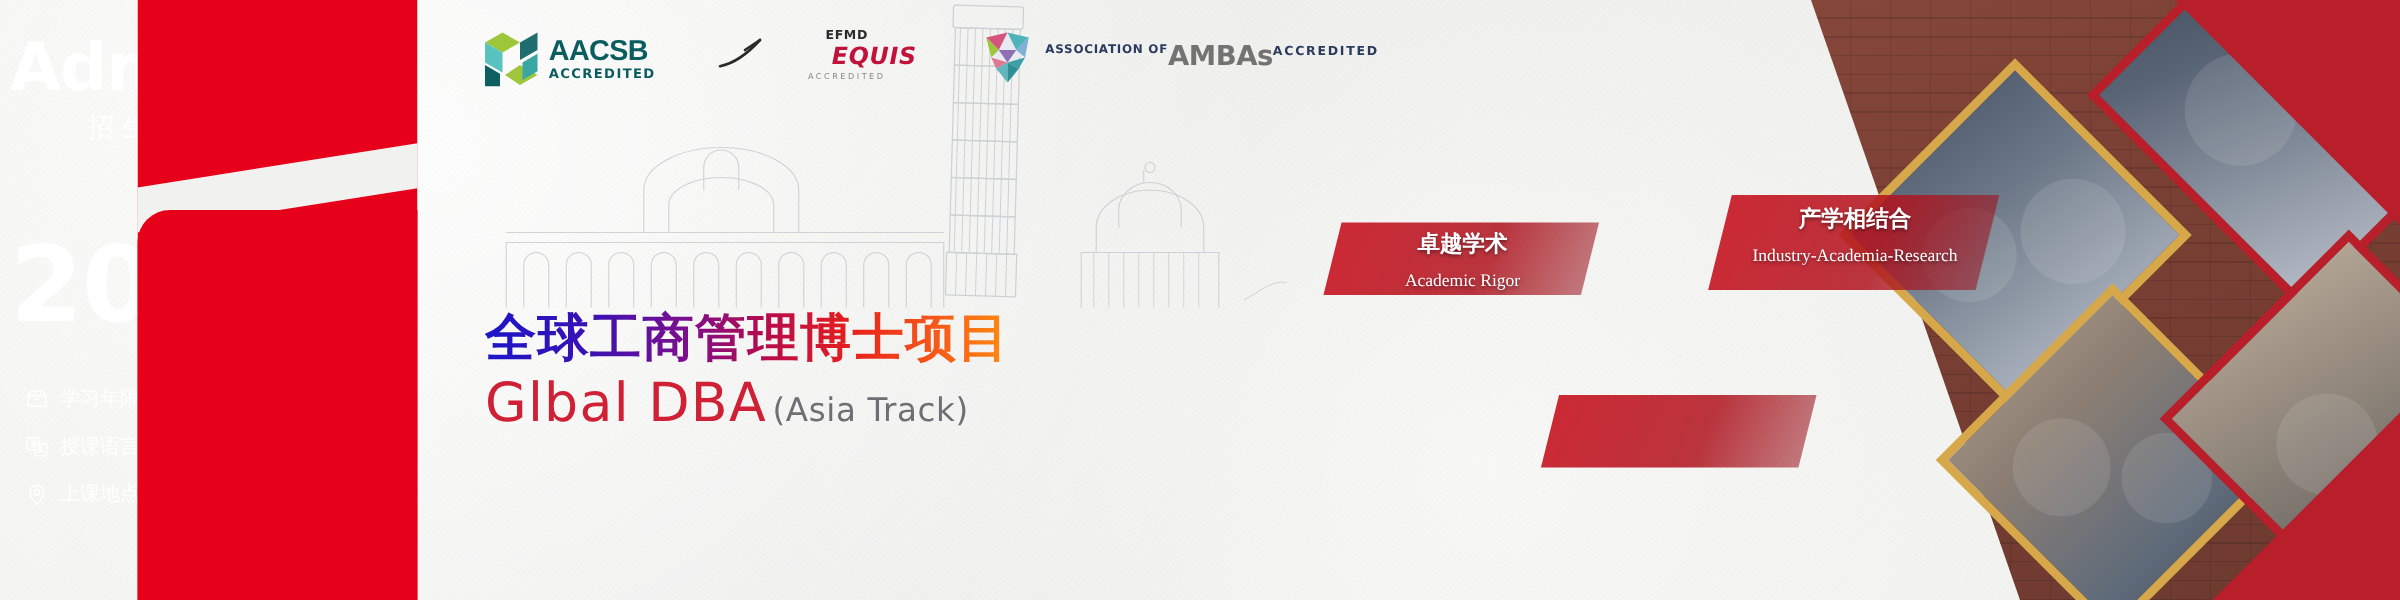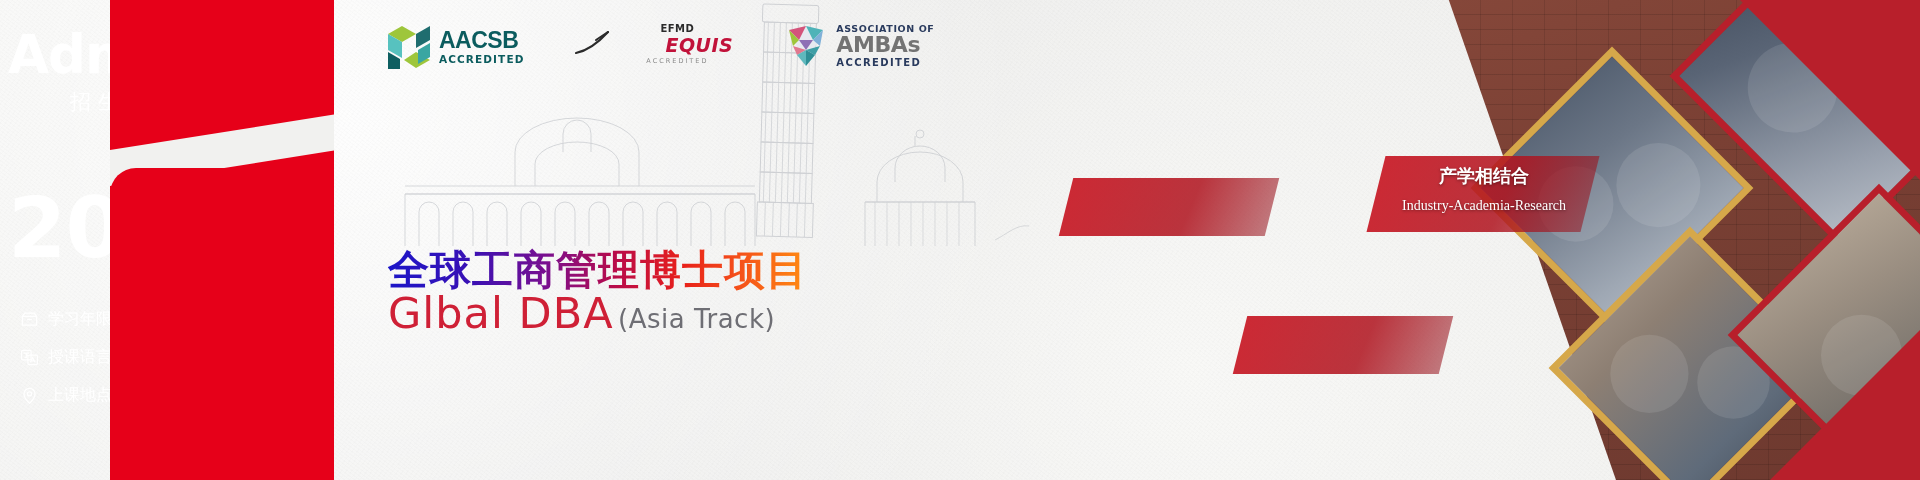--- a/index.html
+++ b/index.html
@@ -223,21 +223,21 @@
     font-family: "DejaVu Sans", sans-serif;
     margin-left: 44px;
   }
   .equis-sub {
     font-size: 6.5px;
     color: #8a8a8a;
     letter-spacing: 2px;
     margin-top: 3px;
     font-family: "DejaVu Sans", sans-serif;
   }
-  .amba-text { display: flex; flex-direction: column; line-height: 1; }
+  .amba-text { display: flex; flex-direction: row; line-height: 1; }
   .amba-assoc {
     font-size: 9.5px;
     font-weight: 700;
     color: #2a3b5e;
     letter-spacing: .6px;
     font-family: "DejaVu Sans", sans-serif;
   }
   .amba-main {
     font-size: 22px;
     font-weight: 700;
@@ -300,20 +300,21 @@
     -webkit-text-fill-color: transparent;
     font-family: "DejaVu Sans", sans-serif;
   }
   .headline-2-sub {
     font-size: 24px;
     font-weight: 700;
     color: #2e1c9e;
     font-family: "DejaVu Sans", sans-serif;
   }
   .headline-3 {
+    margin-top: 10px;
     white-space: nowrap;
     line-height: 1;
   }
   .headline-3-main {
     font-size: 43px;
     color: #cf2036;
     letter-spacing: 1px;
     font-family: "DejaVu Sans", sans-serif;
   }
   .headline-3-sub {
@@ -632,20 +633,24 @@
         <div class="photo-figure" style="left:60px;top:86px;width:56px;height:56px;"></div>
       </div>
     </div>
 
     <div class="corner-red"></div>
     <div class="corner-red-b"></div>
 
   </div>
 
   <div class="badge-plate plate-1"></div>
+  <div class="badge badge-1">
+    <div class="badge-cn">卓越学术</div>
+    <div class="badge-en">Academic Rigor</div>
+  </div>
 
   <div class="badge-plate plate-2"></div>
   <div class="badge badge-2">
     <div class="badge-cn">产学相结合</div>
     <div class="badge-en">Industry-Academia-Research</div>
   </div>
 
   <div class="badge-plate plate-3"></div>
 
 </div>

